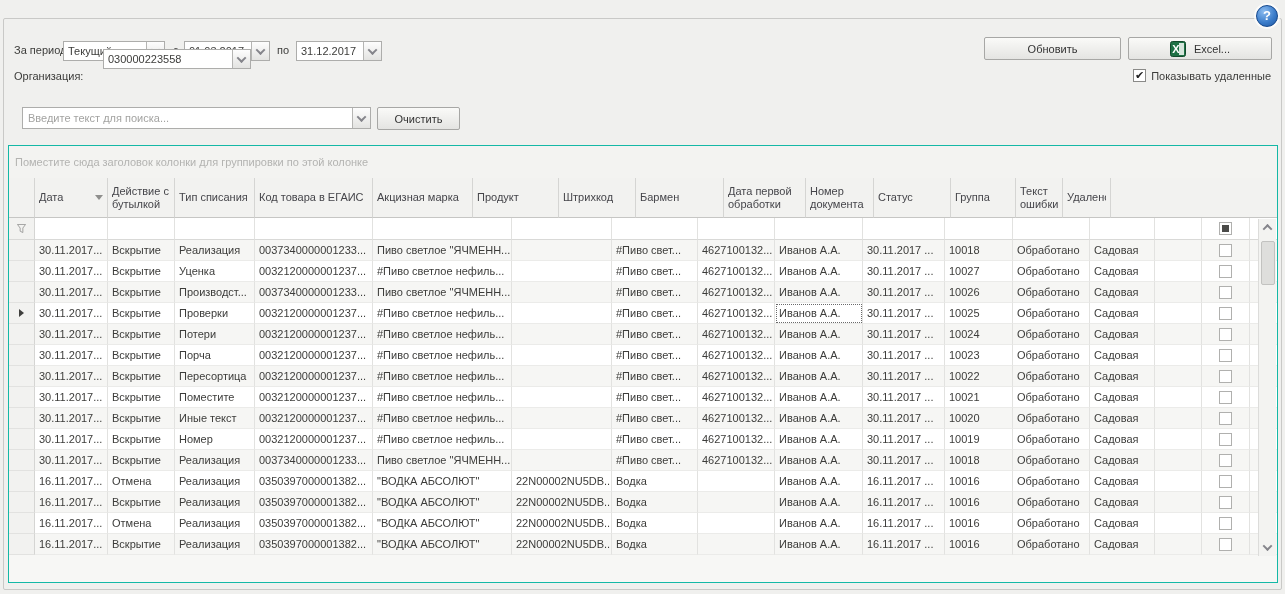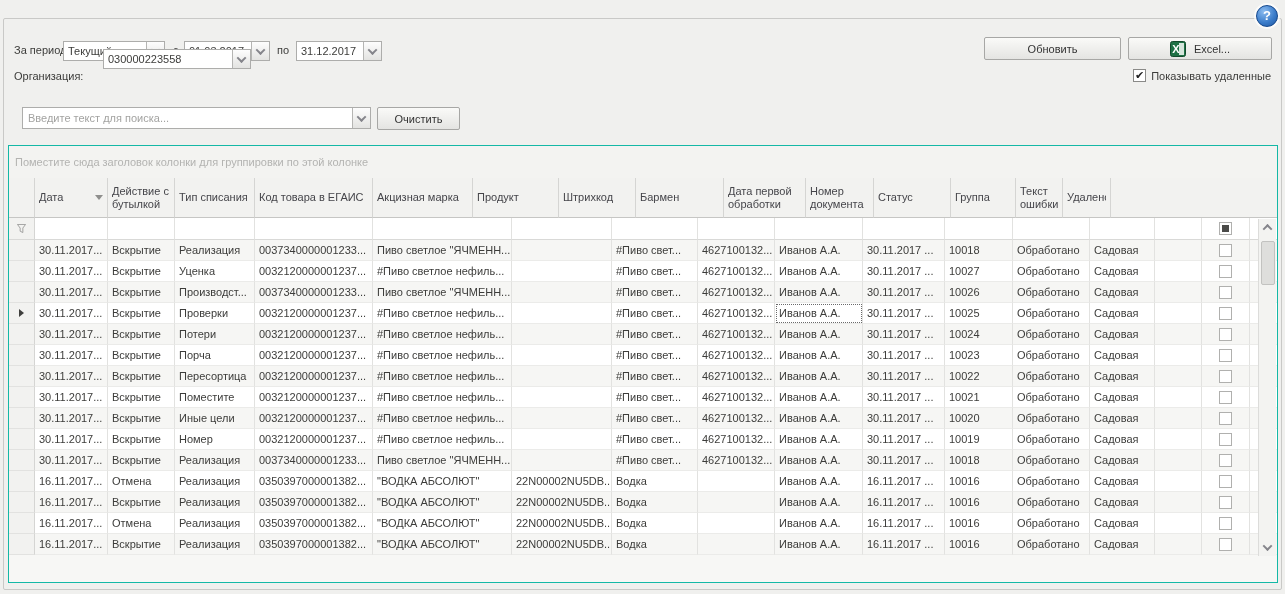--- a/index.html
+++ b/index.html
@@ -377,21 +377,21 @@
             <div class="gcell" style="width: 47px;"></div>
             <div class="gcell cbcell" style="width: 48px;">
               <div class="gridcb"></div>
             </div>
             <div class="gcell fill"></div>
           </div>
           <div class="grow drow alt">
             <div class="gcell sel"></div>
             <div class="gcell" style="width: 73px;">30.11.2017...</div>
             <div class="gcell" style="width: 67px;">Вскрытие</div>
-            <div class="gcell" style="width: 80px;">Иные цели</div>
+            <div class="gcell" style="width: 80px;">Иные текст</div>
             <div class="gcell" style="width: 118px;">0032120000001237...</div>
             <div class="gcell" style="width: 139px;">#Пиво светлое нефиль...</div>
             <div class="gcell" style="width: 100px;"></div>
             <div class="gcell" style="width: 86px;">#Пиво свет...</div>
             <div class="gcell" style="width: 77px;">4627100132...</div>
             <div class="gcell" style="width: 88px;">Иванов А.А.</div>
             <div class="gcell" style="width: 82px;">30.11.2017 ...</div>
             <div class="gcell" style="width: 68px;">10020</div>
             <div class="gcell" style="width: 77px;">Обработано</div>
             <div class="gcell" style="width: 65px;">Садовая</div>

